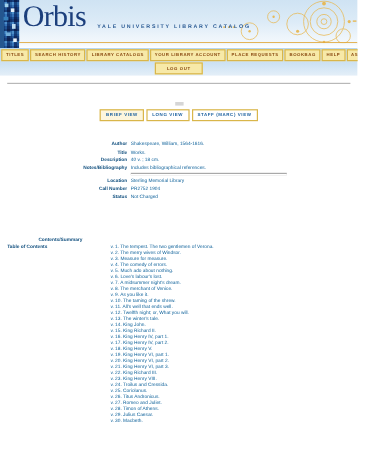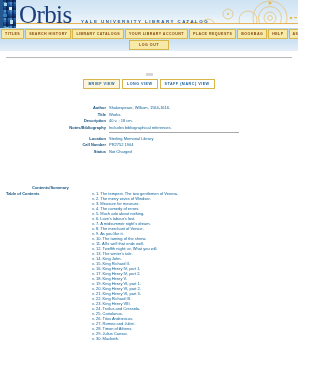--- a/index.html
+++ b/index.html
@@ -7,21 +7,21 @@
   body{
     width:298px;height:386px;overflow:hidden;
     background:#ffffff;
     font-family:"Liberation Sans", sans-serif;
     font-size:4px;
     color:#000;
   }
   
   .banner{
     position:relative;
-    height:28px;
+    height:40px;
     background:linear-gradient(180deg,#cfe3f3 0%,#dcebf7 45%,#eef5fb 78%,#f6fafd 100%);
     overflow:hidden;
   }
   .mosaic{
     position:absolute;left:0;top:0;width:16px;height:40px;
     background:
       linear-gradient(90deg,#1b4f8a 0 3px,transparent 3px),
       repeating-linear-gradient(0deg,#2d6aa6 0 2px,#5b9bd0 2px 4px,#8ec3e6 4px 6px,#1b4f8a 6px 8px),
       repeating-linear-gradient(90deg,#164a85 0 2px,#3f7fb5 2px 4px,#7db3dd 4px 6px);
     background-blend-mode:normal,multiply,screen;

